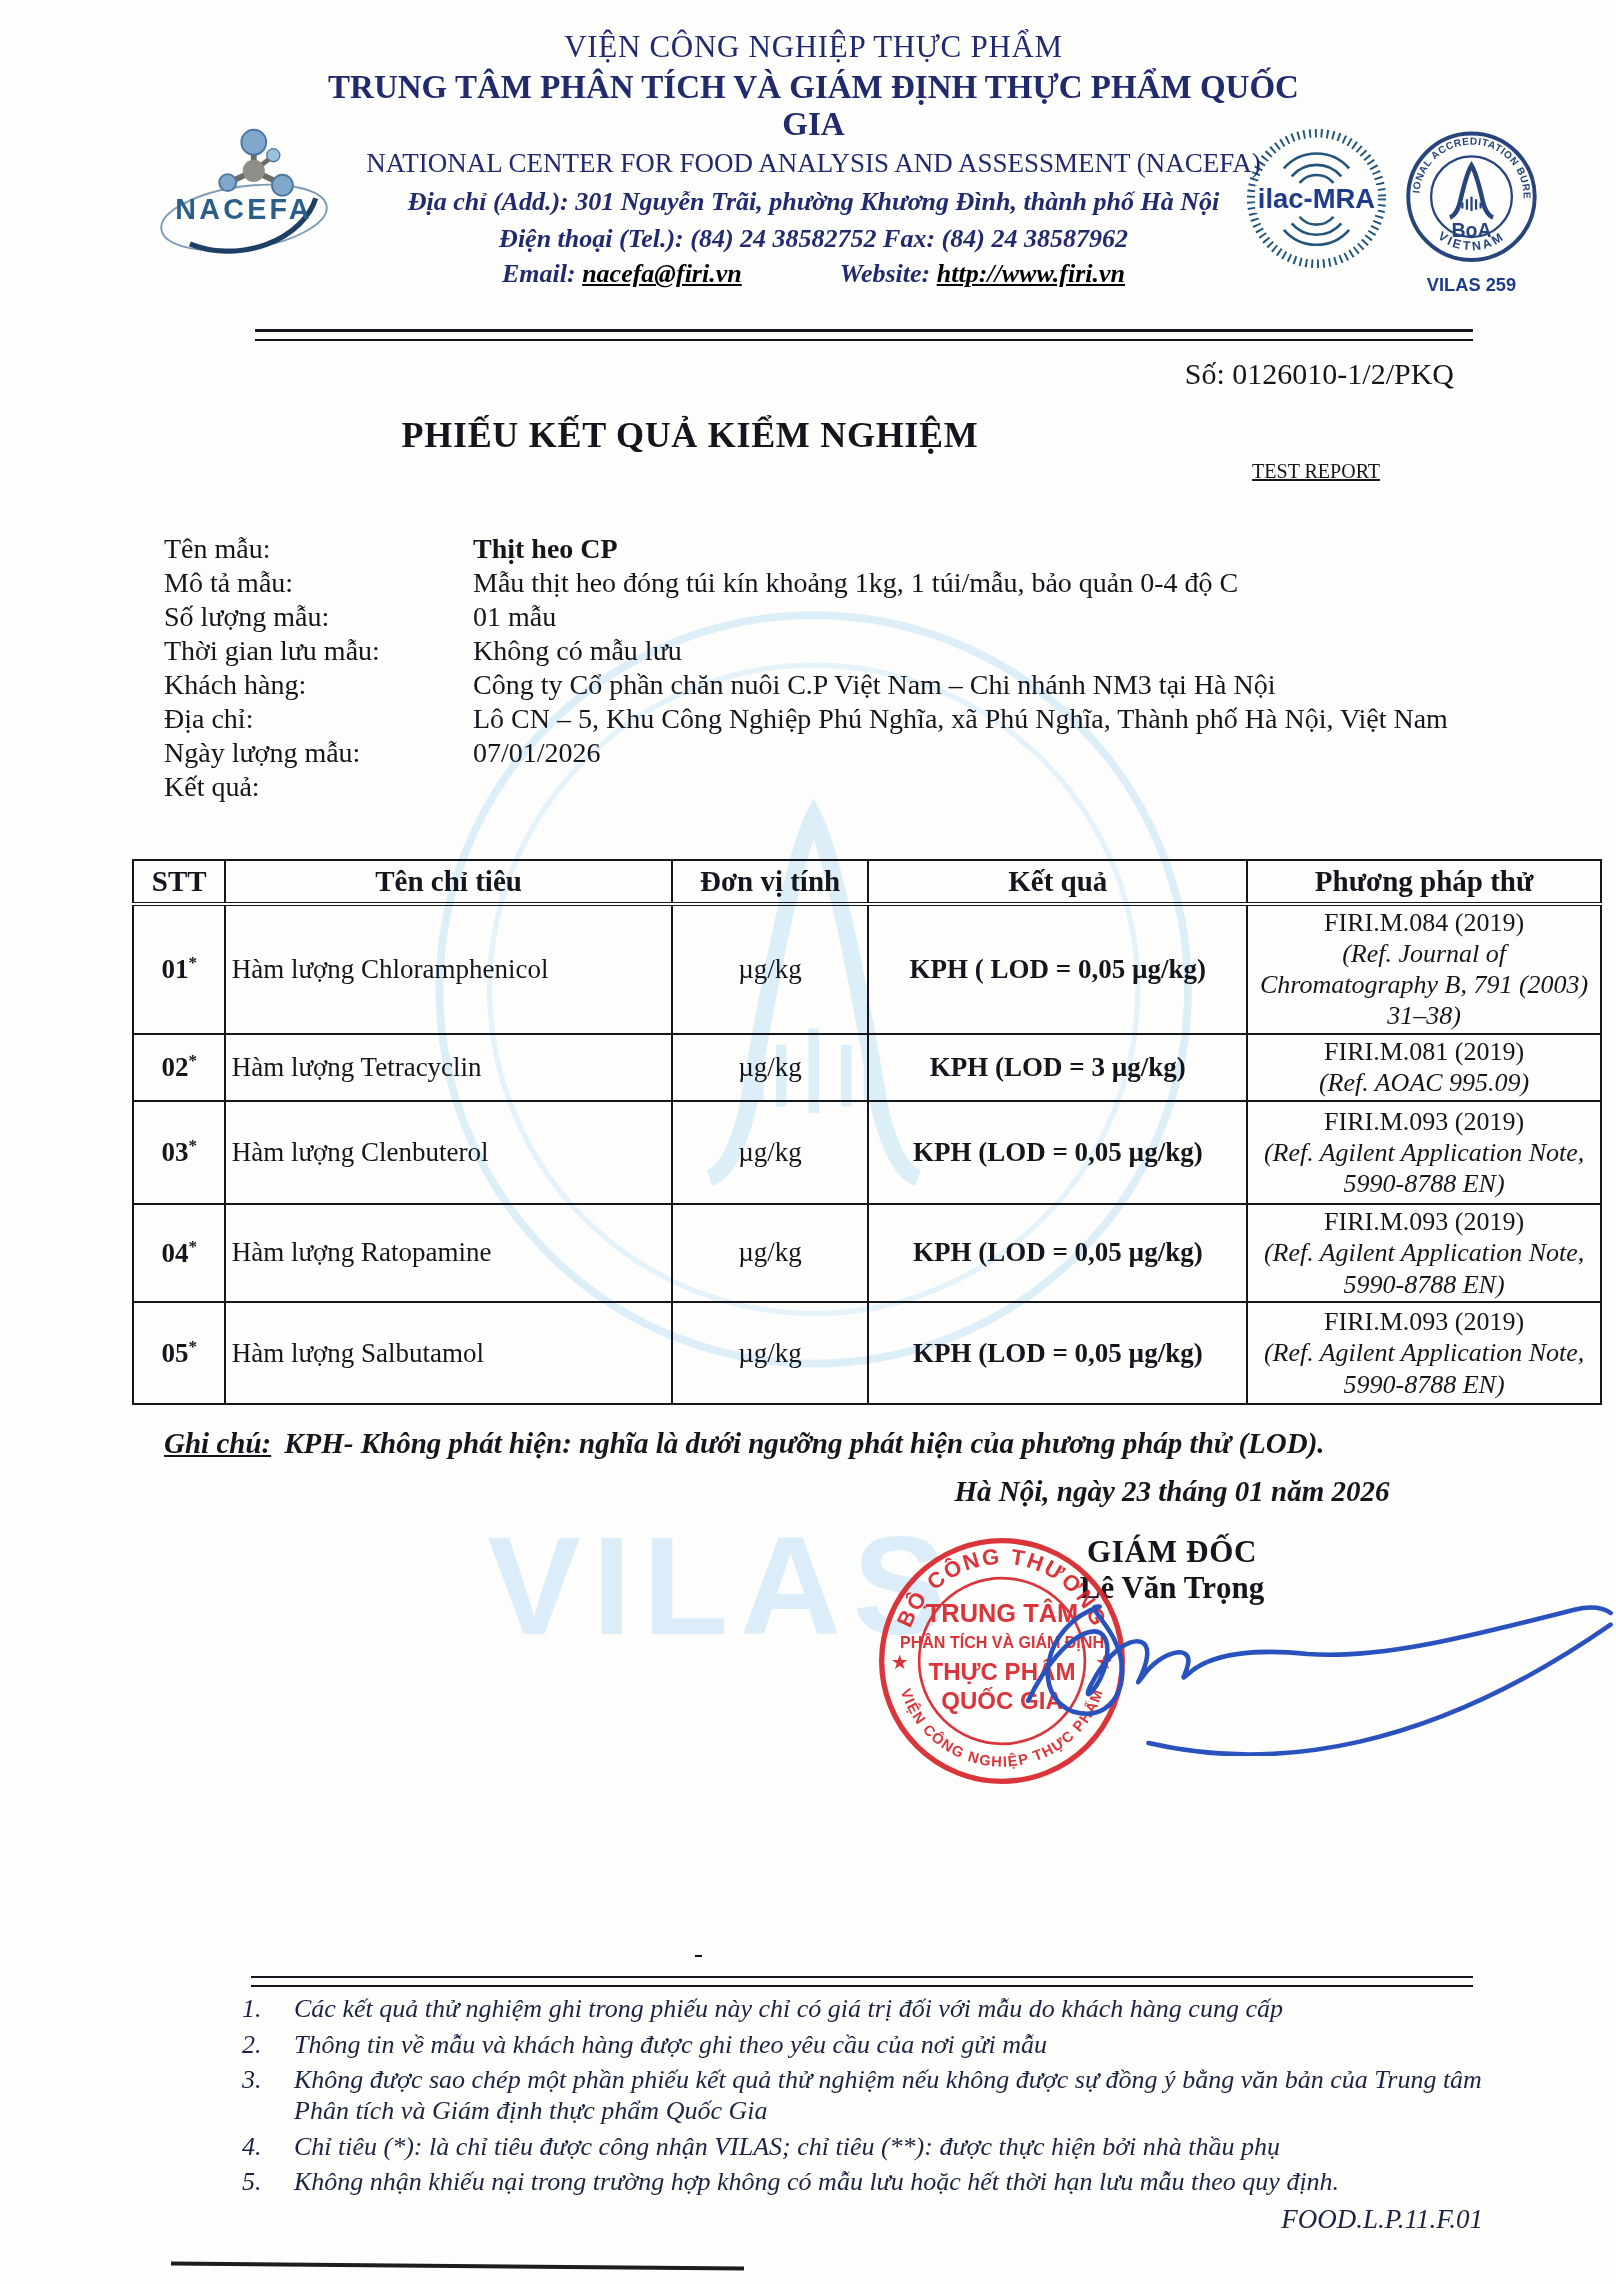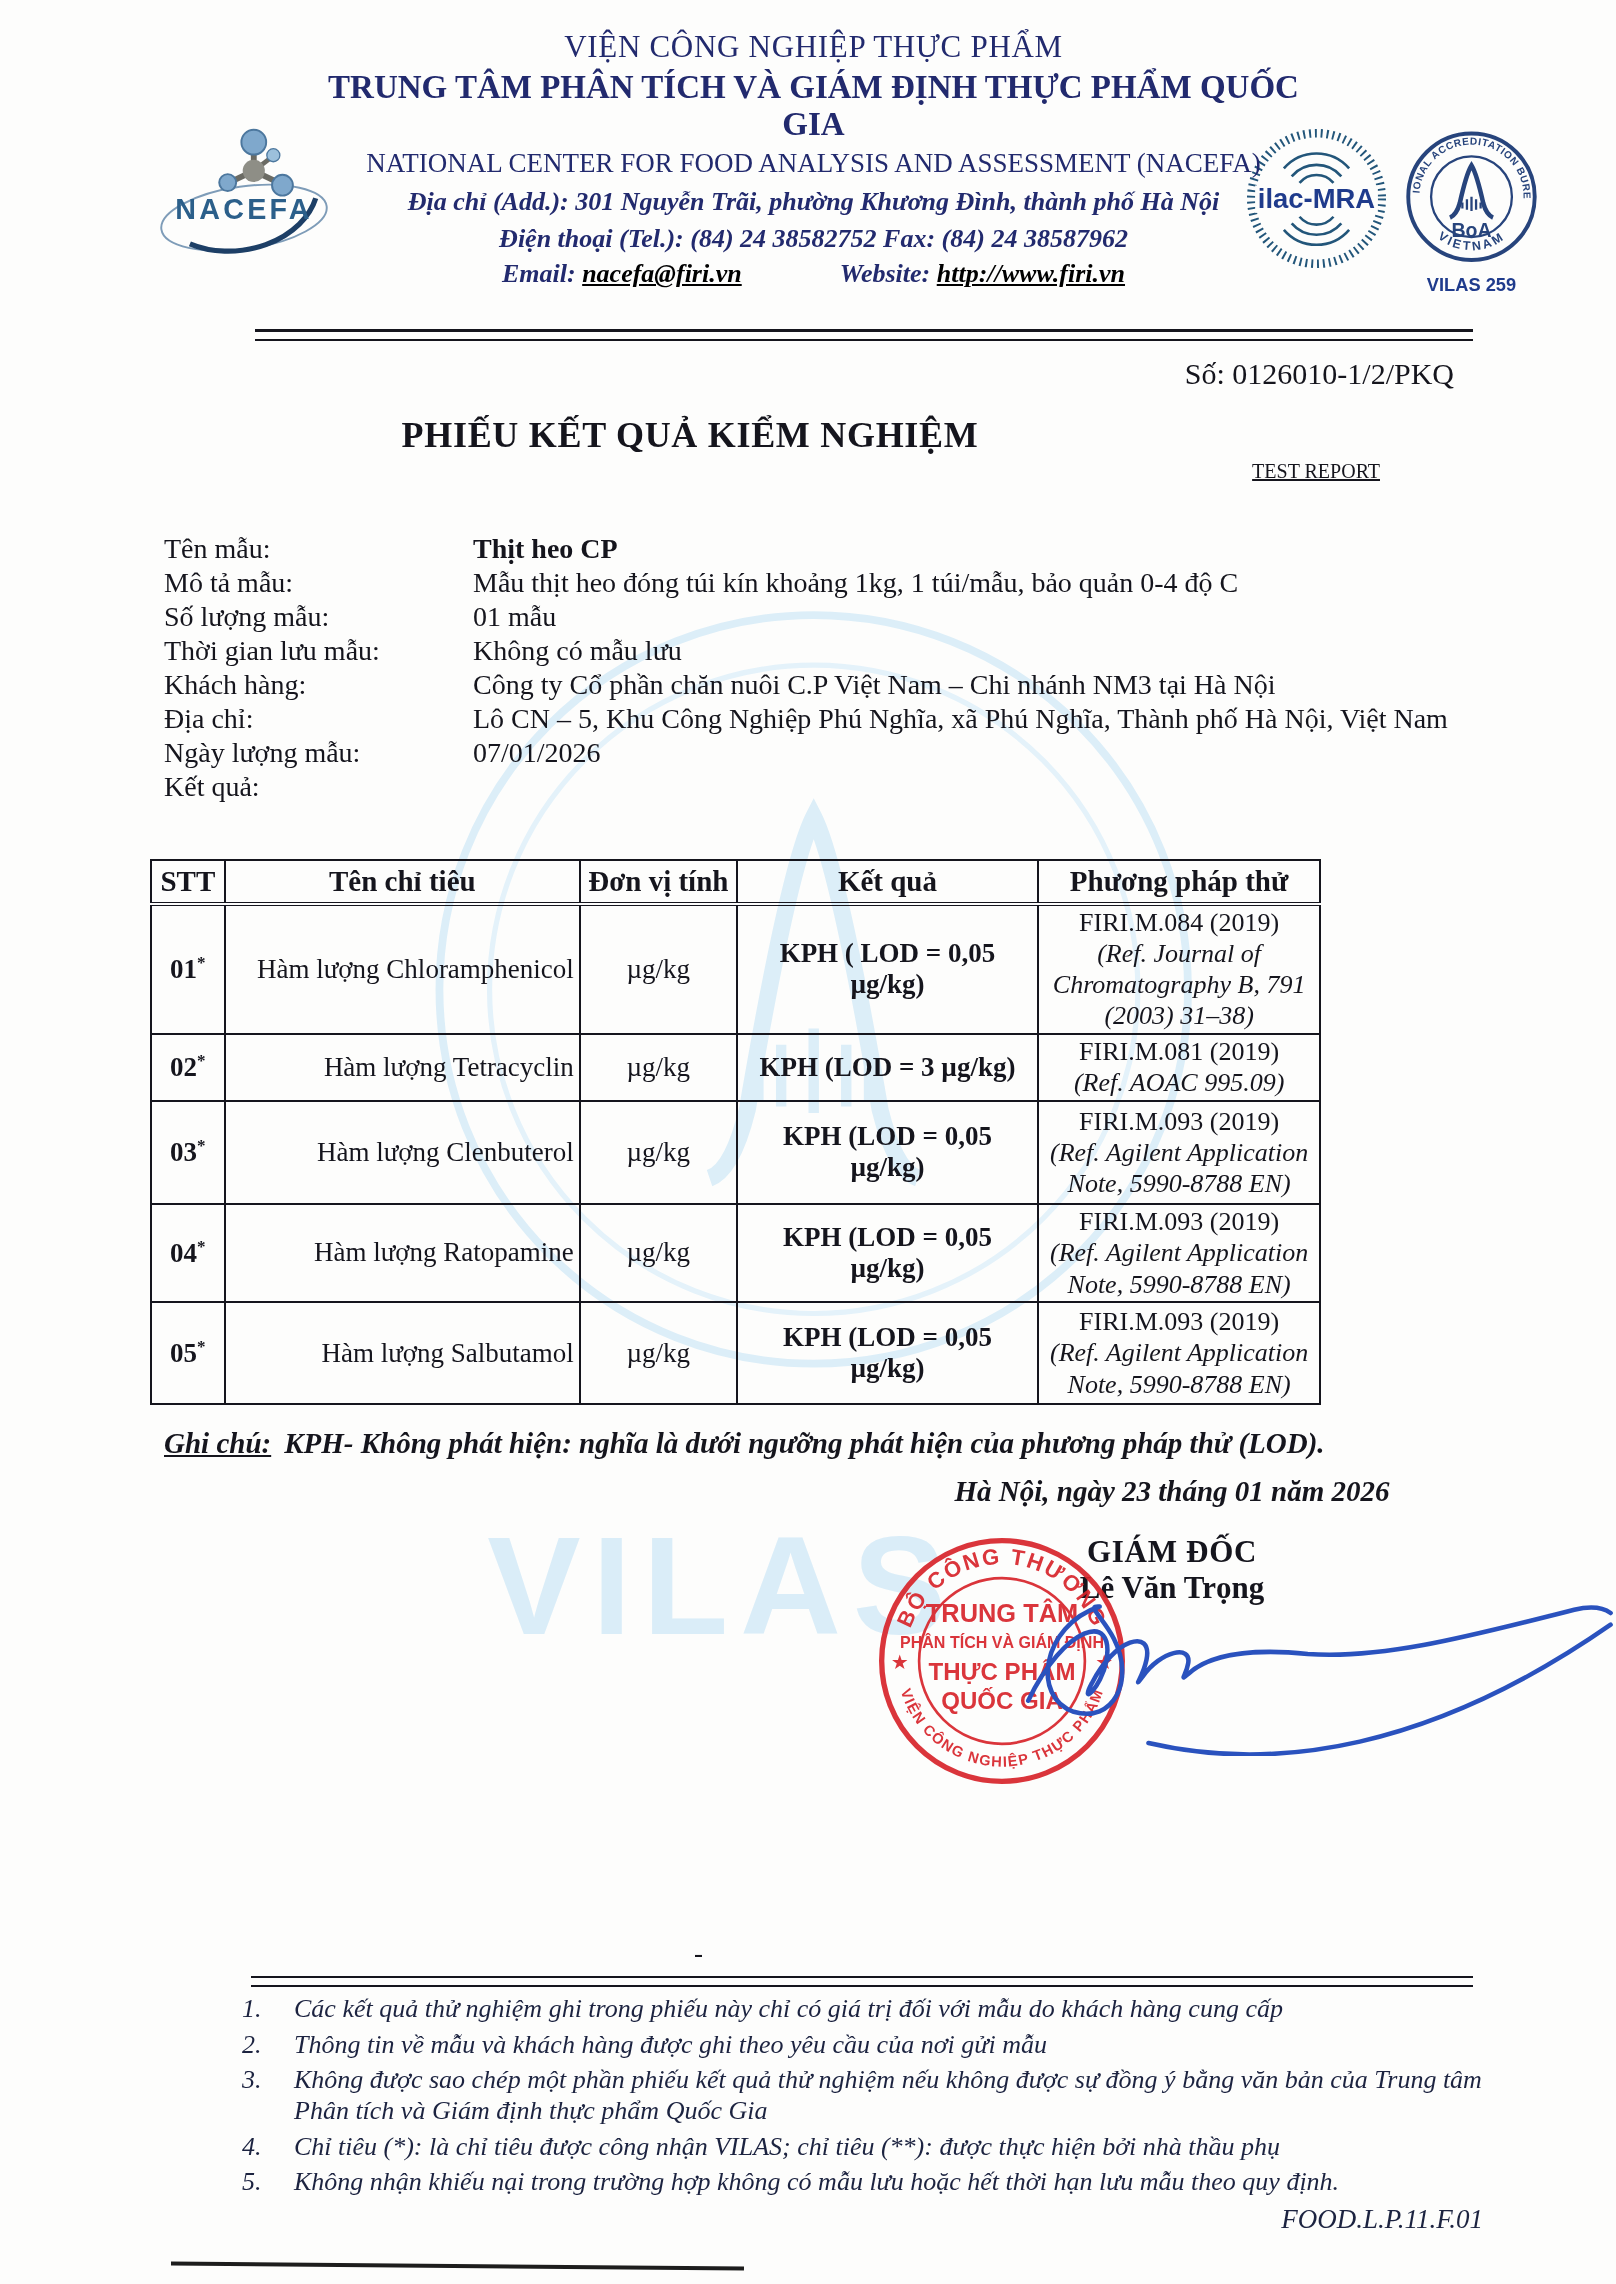--- a/index.html
+++ b/index.html
@@ -33,34 +33,34 @@
   
   .report-number{position:absolute;top:357px;right:163px;font-size:30px;z-index:1;}
   .title-vi{position:absolute;left:0;top:414px;width:1380px;text-align:center;font-size:36px;font-weight:bold;letter-spacing:0.7px;z-index:1;}
   .title-en{position:absolute;left:0;top:460px;width:1380px;text-align:right;font-size:20px;z-index:1;text-decoration:underline;}
   
   .info-list{position:absolute;left:164px;top:532px;width:1334px;z-index:1;}
   .info-row{display:grid;grid-template-columns:309px 1fr;font-size:28px;line-height:34px;}
   .info-row:first-child .info-value{font-weight:bold;}
   
   .results-table{
-    position:absolute;left:150px;top:859px;width:1171px;z-index:1;
+    position:absolute;left:132px;top:859px;width:1470px;z-index:1;
     border-collapse:collapse;table-layout:fixed;font-size:27px;
   }
   .results-table th,.results-table td{border:2.6px solid #15151d;padding:1.3px 5.2px;}
   .results-table th{height:38px;font-size:29px;font-weight:bold;border-bottom:4.6px double #15151d;}
   .results-table tbody tr:nth-child(1){height:129px;}
   .results-table tbody tr:nth-child(2){height:62px;}
   .results-table tbody tr:nth-child(3){height:103px;}
   .results-table tbody tr:nth-child(4){height:98px;}
   .results-table tbody tr:nth-child(5){height:102px;}
   .col-stt{width:6.3%;}.col-name{width:30.4%;}.col-unit{width:13.4%;}.col-result{width:25.8%;}.col-method{width:24.1%;}
   .cell-stt{text-align:center;font-weight:bold;}
   .cell-stt sup{font-size:17px;}
-  .cell-name{text-align:right;padding-left:22px;}
+  .cell-name{text-align:left;padding-left:22px;}
   .cell-unit{text-align:center;}
   .cell-result{text-align:center;font-weight:bold;}
   .cell-method{text-align:center;font-size:26px;line-height:1.2;padding:3.9px 6.5px;}
   .method-ref{font-style:italic;}
   
   .remark{position:absolute;left:164px;top:1427px;width:1367px;font-size:29px;font-weight:bold;font-style:italic;z-index:1;}
   .remark-label{text-decoration:underline;margin-right:13px;}
   
   .sign-block{position:absolute;left:931px;top:1475px;width:482px;text-align:center;z-index:1;}
   .sign-date{font-size:29px;font-style:italic;font-weight:600;}

